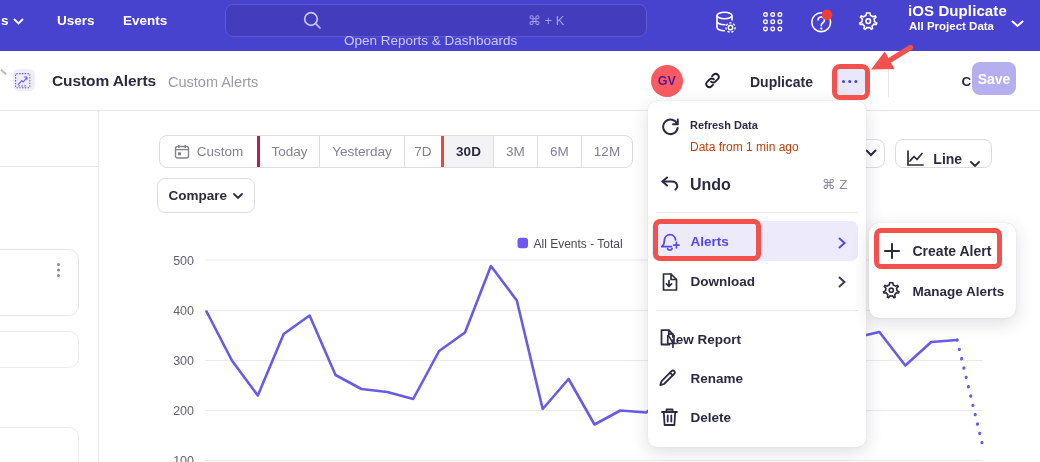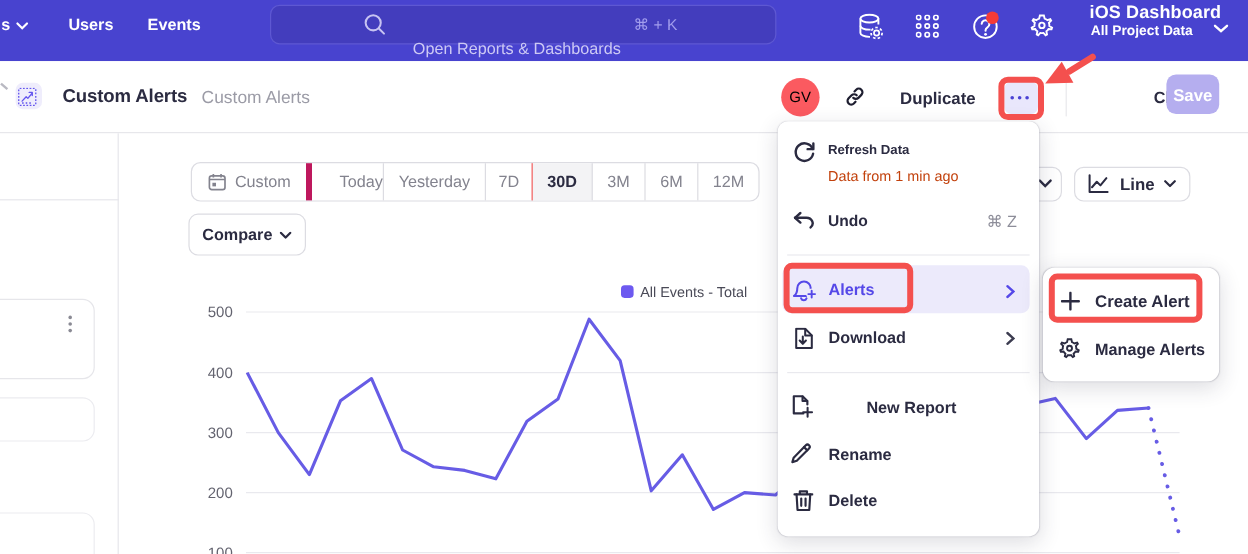--- a/index.html
+++ b/index.html
@@ -35,52 +35,52 @@
     <text x="194" y="465">100</text>
   </g>
   <polyline fill="none" stroke="#675ce5" stroke-width="2.6" stroke-linejoin="round" points="206,310.5 231.9,360.5 257.8,395.5 283.7,334 309.6,315.5 335.5,375 361.4,389 387.3,392 413.2,399 439.1,351 465,332.5 490.9,266 516.8,300.5 542.7,409 568.6,379 594.5,424.5 620.4,410.5 646.3,412.5 672.2,390.5 698.1,403 724,370.5 749.9,385.5 775.8,355.5 801.7,368 827.6,345.5 853.5,338 879.4,332 905.3,365.5 931.2,342 957.1,340"></polyline>
   <line x1="957.1" y1="340" x2="983" y2="447" stroke="#675ce5" stroke-width="3.2" stroke-linecap="round" stroke-dasharray="0.1 9.5"></line>
 
   <rect x="517.5" y="237.8" width="10.5" height="10.5" rx="3" fill="#6d59f0"></rect>
   <text x="533.5" y="247.8" font-size="12" fill="#4a4a57">All Events - Total</text>
 </svg>
 
 <div class="abs" style="left:159px;top:135px;width:474px;height:33px;border:1px solid #dcdce2;border-radius:8px;display:flex;align-items:center;font-size:13.5px;color:#83838e;">
-  <div style="display:flex;align-items:center;justify-content:center;gap:7px;flex:0 0 100px;border-right:5px solid #be185d;height:100%;">
+  <div style="display:flex;align-items:center;justify-content:center;gap:7px;flex:0 0 100px;border-right:3px solid #be185d;height:100%;">
     <svg width="16" height="16" viewBox="0 0 16 16" fill="none" stroke="#83838e" stroke-width="1.4">
       <rect x="1.5" y="2.5" width="13" height="11.5" rx="2"></rect>
       <line x1="4.8" y1="1" x2="4.8" y2="4"></line>
         <line x2="11.2" y1="1" x1="11.2" y2="4"></line>
       <line x1="1.5" y1="5.6" x2="14.5" y2="5.6"></line>
       <rect x="4" y="8.3" width="3" height="3" fill="#83838e" stroke="none"></rect>
     </svg>
     <span>Custom</span>
   </div>
-  <div style="flex:0 0 60px;text-align:right;border-right:1px solid #dcdce2;line-height:31px;">Today</div>
+  <div style="flex:0 0 60px;text-align:center;border-right:1px solid #dcdce2;line-height:31px;">Today</div>
   <div style="flex:0 0 85px;text-align:center;border-right:1px solid #dcdce2;line-height:31px;">Yesterday</div>
-  <div style="flex:0 0 39px;text-align:center;border-right:1px solid #ef4444;line-height:31px;">7D</div>
+  <div style="flex:0 0 39px;text-align:center;border-right:3px solid #ef4444;line-height:31px;">7D</div>
   <div style="flex:0 0 50px;text-align:center;border-right:1px solid #dcdce2;line-height:31px;background:#f3f3f5;color:#2b2b41;font-weight:700;">30D</div>
   <div style="flex:0 0 44px;text-align:center;border-right:1px solid #dcdce2;line-height:31px;">3M</div>
   <div style="flex:0 0 44px;text-align:center;border-right:1px solid #dcdce2;line-height:31px;">6M</div>
   <div style="flex:1;text-align:center;line-height:31px;">12M</div>
 </div>
 
 <div class="abs dark" style="left:157px;top:178px;width:97.5px;height:35px;border:1px solid #dcdce2;border-radius:8px;display:flex;align-items:center;justify-content:center;gap:6px;font-size:13.5px;font-weight:700;">
   <span>Compare</span>
   <svg width="10" height="6" viewBox="0 0 10 6" fill="none" stroke="#2b2b41" stroke-width="1.8" stroke-linecap="round">
       <path d="M1 1 L5 5 L9 1"></path>
     </svg>
 </div>
 
 <div class="abs" style="left:790px;top:138.5px;width:94.5px;height:29px;border:1px solid #dcdce2;border-radius:8px;"></div>
 <svg class="abs" style="left:865px;top:149px;" width="12" height="8" viewBox="0 0 12 8" fill="none" stroke="#2b2b41" stroke-width="2" stroke-linecap="round">
     <path d="M1.5 1.5 L6 6 L10.5 1.5"></path>
   </svg>
 
-<div class="abs dark" style="left:895px;top:138.5px;width:96.5px;height:29px;border:1px solid #dcdce2;border-radius:8px;display:flex;align-items:center;justify-content:center;gap:8px;font-size:14px;font-weight:700;">
+<div class="abs dark" style="left:895px;top:138.5px;width:96.5px;height:29px;border:1px solid #dcdce2;border-radius:8px;display:flex;align-items:flex-end;justify-content:center;gap:8px;font-size:14px;font-weight:700;">
   <svg width="19" height="17" viewBox="0 0 19 17" fill="none" stroke="#2b2b41" stroke-width="1.7" stroke-linecap="round" stroke-linejoin="round">
     <path d="M2 1 L2 15 L17 15"></path>
     <path d="M4 11 L8 6.5 L11 9.5 L16 3.5"></path>
   </svg>
   <span>Line</span>
   <svg width="10" height="6" viewBox="0 0 10 6" fill="none" stroke="#2b2b41" stroke-width="1.8" stroke-linecap="round">
       <path d="M1 1 L5 5 L9 1"></path>
     </svg>
 </div>
 
@@ -126,21 +126,21 @@
 <svg class="abs" style="left:810px;top:8px" width="28" height="28" viewBox="0 0 28 28" fill="none">
   <circle cx="11.2" cy="14.2" r="9.4" stroke="#fff" stroke-width="1.6"></circle>
   <path d="M8.1 11.8 A3.2 3.2 0 1 1 12.9 14.8 C11.7 15.5 11.3 16.1 11.3 17.3 L11.3 17.6" stroke="#fff" stroke-width="1.7" fill="none" stroke-linecap="round"></path>
   <circle cx="11.3" cy="20.6" r="1.15" fill="#fff"></circle>
   <circle cx="17" cy="6.8" r="5.3" fill="#f43b38"></circle>
 </svg>
 <svg class="abs" style="left:858px;top:11px" width="21" height="21" viewBox="0 0 24 24" fill="none" stroke="#fff" stroke-width="1.8">
   <path d="M12 2.2 L13.6 2.2 L14.3 5.1 A7.2 7.2 0 0 1 16.9 6.6 L19.7 5.7 L20.5 7.1 L18.4 9.2 A7.2 7.2 0 0 1 18.8 12.2 L21.4 13.7 L20.9 15.2 L18 15 A7.2 7.2 0 0 1 16 17.3 L16.6 20.2 L15.2 21 L13.2 18.8 A7.2 7.2 0 0 1 10.2 18.8 L8.2 21 L6.8 20.2 L7.4 17.3 A7.2 7.2 0 0 1 5.4 15 L2.5 15.2 L2 13.7 L4.6 12.2 A7.2 7.2 0 0 1 5 9.2 L2.9 7.1 L3.7 5.7 L6.5 6.6 A7.2 7.2 0 0 1 9.1 5.1 L9.8 2.2 Z"></path>
   <circle cx="11.7" cy="11.6" r="2.6"></circle>
 </svg>
-<div class="abs" style="left:908px;top:1.5px;color:#fff;font-size:15px;font-weight:700;letter-spacing:0.1px;">iOS Dashboard</div>
+<div class="abs" style="left:908px;top:1.5px;color:#fff;font-size:15px;font-weight:700;letter-spacing:0.1px;">iOS Duplicate</div>
 <div class="abs" style="left:909px;top:19.5px;color:#fff;font-size:11.5px;font-weight:700;">All Project Data</div>
 <svg class="abs" style="left:1011px;top:20px" width="13" height="8" viewBox="0 0 13 8" fill="none" stroke="#fff" stroke-width="2" stroke-linecap="round">
     <path d="M1.5 1.5 L6.5 6 L11.5 1.5"></path>
   </svg>
 
 <div class="abs" style="left:0;top:50.5px;width:1040px;height:60.5px;background:#fff;border-bottom:1px solid #e7e7eb;"></div>
 <div class="abs" style="left:0;top:71px;width:7px;height:2px;background:#b9b9c2;transform:rotate(40deg);"></div>
 <div class="abs" style="left:12.5px;top:69px;width:22px;height:22px;background:#efedfc;border-radius:6px;"></div>
 <svg class="abs" style="left:15px;top:73px" width="16" height="16" viewBox="0 0 16 16" fill="none" stroke="#6456ee" stroke-width="1.1">
   <rect x="0.6" y="0.6" width="14.2" height="14.2" rx="0.8" stroke-dasharray="1.45 1.3"></rect>
@@ -148,21 +148,21 @@
   <path d="M9.3 4 L11.9 4 L11.9 6.6" stroke-linecap="round" stroke-linejoin="round"></path>
   <g fill="#6456ee" stroke="none">
       <rect x="3.4" y="12.2" width="1.3" height="1.3"></rect>
       <rect x="6.4" y="12.2" width="1.3" height="1.3"></rect>
       <rect x="9.4" y="12.2" width="1.3" height="1.3"></rect>
     </g>
 </svg>
 <div class="abs dark" style="left:52px;top:71.5px;font-size:15.5px;font-weight:700;letter-spacing:-0.1px;">Custom Alerts</div>
 <div class="abs" style="left:168px;top:73.5px;font-size:14.5px;color:#9b9ba6;">Custom Alerts</div>
 
-<div class="abs" style="left:650.5px;top:64.5px;width:32.5px;height:32.5px;border-radius:50%;background:#fb5a60;color:#000000;font-size:12.5px;font-weight:400;display:flex;align-items:center;justify-content:center;">GV</div>
+<div class="abs" style="left:650.5px;top:64.5px;width:32.5px;height:32.5px;border-radius:50%;background:#fb5a60;color:#4c1d95;font-size:12.5px;font-weight:700;display:flex;align-items:center;justify-content:center;">GV</div>
 <svg class="abs" style="left:703.5px;top:71.5px" width="17" height="17" viewBox="0 0 24 24" fill="none" stroke="#1e1e30" stroke-width="2.6" stroke-linecap="round">
   <path d="M10 13.5 a4.2 4.2 0 0 0 6 0 l3.5 -3.5 a4.3 4.3 0 0 0 -6.1 -6.1 l-2 2"></path>
   <path d="M14 10.5 a4.2 4.2 0 0 0 -6 0 l-3.5 3.5 a4.3 4.3 0 0 0 6.1 6.1 l2 -2"></path>
 </svg>
 <div class="abs dark" style="left:750px;top:74px;font-size:14px;font-weight:600;">Duplicate</div>
 
 <div class="abs" style="left:837px;top:68px;width:28px;height:27px;background:#e9e7fc;border-radius:6px;"></div>
 <div class="abs" style="left:842px;top:80px;width:3.4px;height:3.4px;border-radius:50%;background:#4a42d4;box-shadow:6.2px 0 0 #4a42d4, 12.4px 0 0 #4a42d4;"></div>
 
 <div class="abs" style="left:888px;top:64px;width:1px;height:33px;background:#e8e8ec;"></div>
@@ -175,21 +175,21 @@
   <path d="M16.2 7.1 A7.3 7.3 0 1 0 16.6 11"></path>
   <path d="M16.8 2.5 L16.8 7.3 L12 7.3" stroke-linejoin="round"></path>
 </svg>
 <div class="abs dark" style="left:690px;top:119px;font-size:11px;font-weight:600;">Refresh Data</div>
 <div class="abs" style="left:690px;top:140px;font-size:12px;color:#c2410c;">Data from 1 min ago</div>
 
 <svg class="abs" style="left:661px;top:176px" width="18" height="15" viewBox="0 0 18 15" fill="none" stroke="#2b2b41" stroke-width="2" stroke-linecap="round" stroke-linejoin="round">
   <path d="M6 1.5 L1.5 5.5 L6 9.5"></path>
   <path d="M1.5 5.5 L11 5.5 A5.2 4.6 0 0 1 14.5 13.5"></path>
 </svg>
-<div class="abs dark" style="left:690px;top:176px;font-size:13px;font-weight:600;">Undo</div>
+<div class="abs dark" style="left:690px;top:176px;font-size:16px;font-weight:600;">Undo</div>
 <div class="abs" style="left:822px;top:176px;font-size:13.5px;color:#8d8d99;">⌘ Z</div>
 
 <div class="abs" style="left:655.5px;top:211.5px;width:202px;height:1px;background:#e9e9ee;"></div>
 
 <div class="abs" style="left:651.5px;top:220.5px;width:206.5px;height:40px;background:#eceafb;border-radius:7px;"></div>
 <svg class="abs" style="left:660px;top:231.5px" width="22" height="20" viewBox="0 0 22 20" fill="none" stroke="#5548e8" stroke-width="1.7" stroke-linecap="round" stroke-linejoin="round">
   <path d="M1.8 14.6 C3.6 13.2 4.4 11.6 4.4 8.2 A 5.6 5.6 0 0 1 15.6 8.2 C15.6 9.4 15.7 10.4 16 11.2"></path>
   <path d="M1.8 14.6 L12.6 14.6"></path>
   <path d="M7.6 16.6 A 2.4 2.4 0 0 0 12.1 16.6"></path>
   <circle cx="16.4" cy="13.1" r="4.6" fill="#eceafb" stroke="none"></circle>
@@ -210,21 +210,21 @@
     <path d="M1.5 1.5 L6.5 6 L1.5 10.5"></path>
   </svg>
 
 <div class="abs" style="left:655.5px;top:309.5px;width:202px;height:1px;background:#e9e9ee;"></div>
 
 <svg class="abs" style="left:660px;top:329px" width="18" height="20" viewBox="0 0 18 20" fill="none" stroke="#2b2b41" stroke-width="1.8" stroke-linecap="round" stroke-linejoin="round">
   <path d="M9.5 15.5 L1.5 15.5 L1.5 1.2 L8.8 1.2 L12.8 5.2 L12.8 8"></path>
   <path d="M8.8 1.4 L8.8 5.2 L12.6 5.2"></path>
   <path d="M13 10.8 L13 18.2 M9.3 14.5 L16.7 14.5" stroke-width="1.7"></path>
 </svg>
-<div class="abs dark" style="left:722px;top:331.5px;font-size:13.5px;font-weight:600;">New Report</div>
+<div class="abs dark" style="left:666px;top:331.5px;font-size:13.5px;font-weight:600;">New Report</div>
 
 <svg class="abs" style="left:659px;top:369px" width="18" height="18" viewBox="0 0 18 18" fill="none" stroke="#2b2b41" stroke-width="1.8" stroke-linecap="round" stroke-linejoin="round">
   <path d="M12.5 2.1 A1.9 1.9 0 0 1 15.2 4.8 L5 15 L1.3 16.1 L2.4 12.4 Z"></path>
   <path d="M11 3.6 L13.7 6.3"></path>
 </svg>
 <div class="abs dark" style="left:690.5px;top:371px;font-size:13.5px;font-weight:600;">Rename</div>
 
 <svg class="abs" style="left:661px;top:408px" width="17" height="18" viewBox="0 0 17 18" fill="none" stroke="#2b2b41" stroke-width="1.8" stroke-linecap="round" stroke-linejoin="round">
   <path d="M1 4 L16 4 M5.5 4 L5.5 1.5 L11.5 1.5 L11.5 4"></path>
   <path d="M2.8 4 L3.6 17 L13.4 17 L14.2 4"></path>

